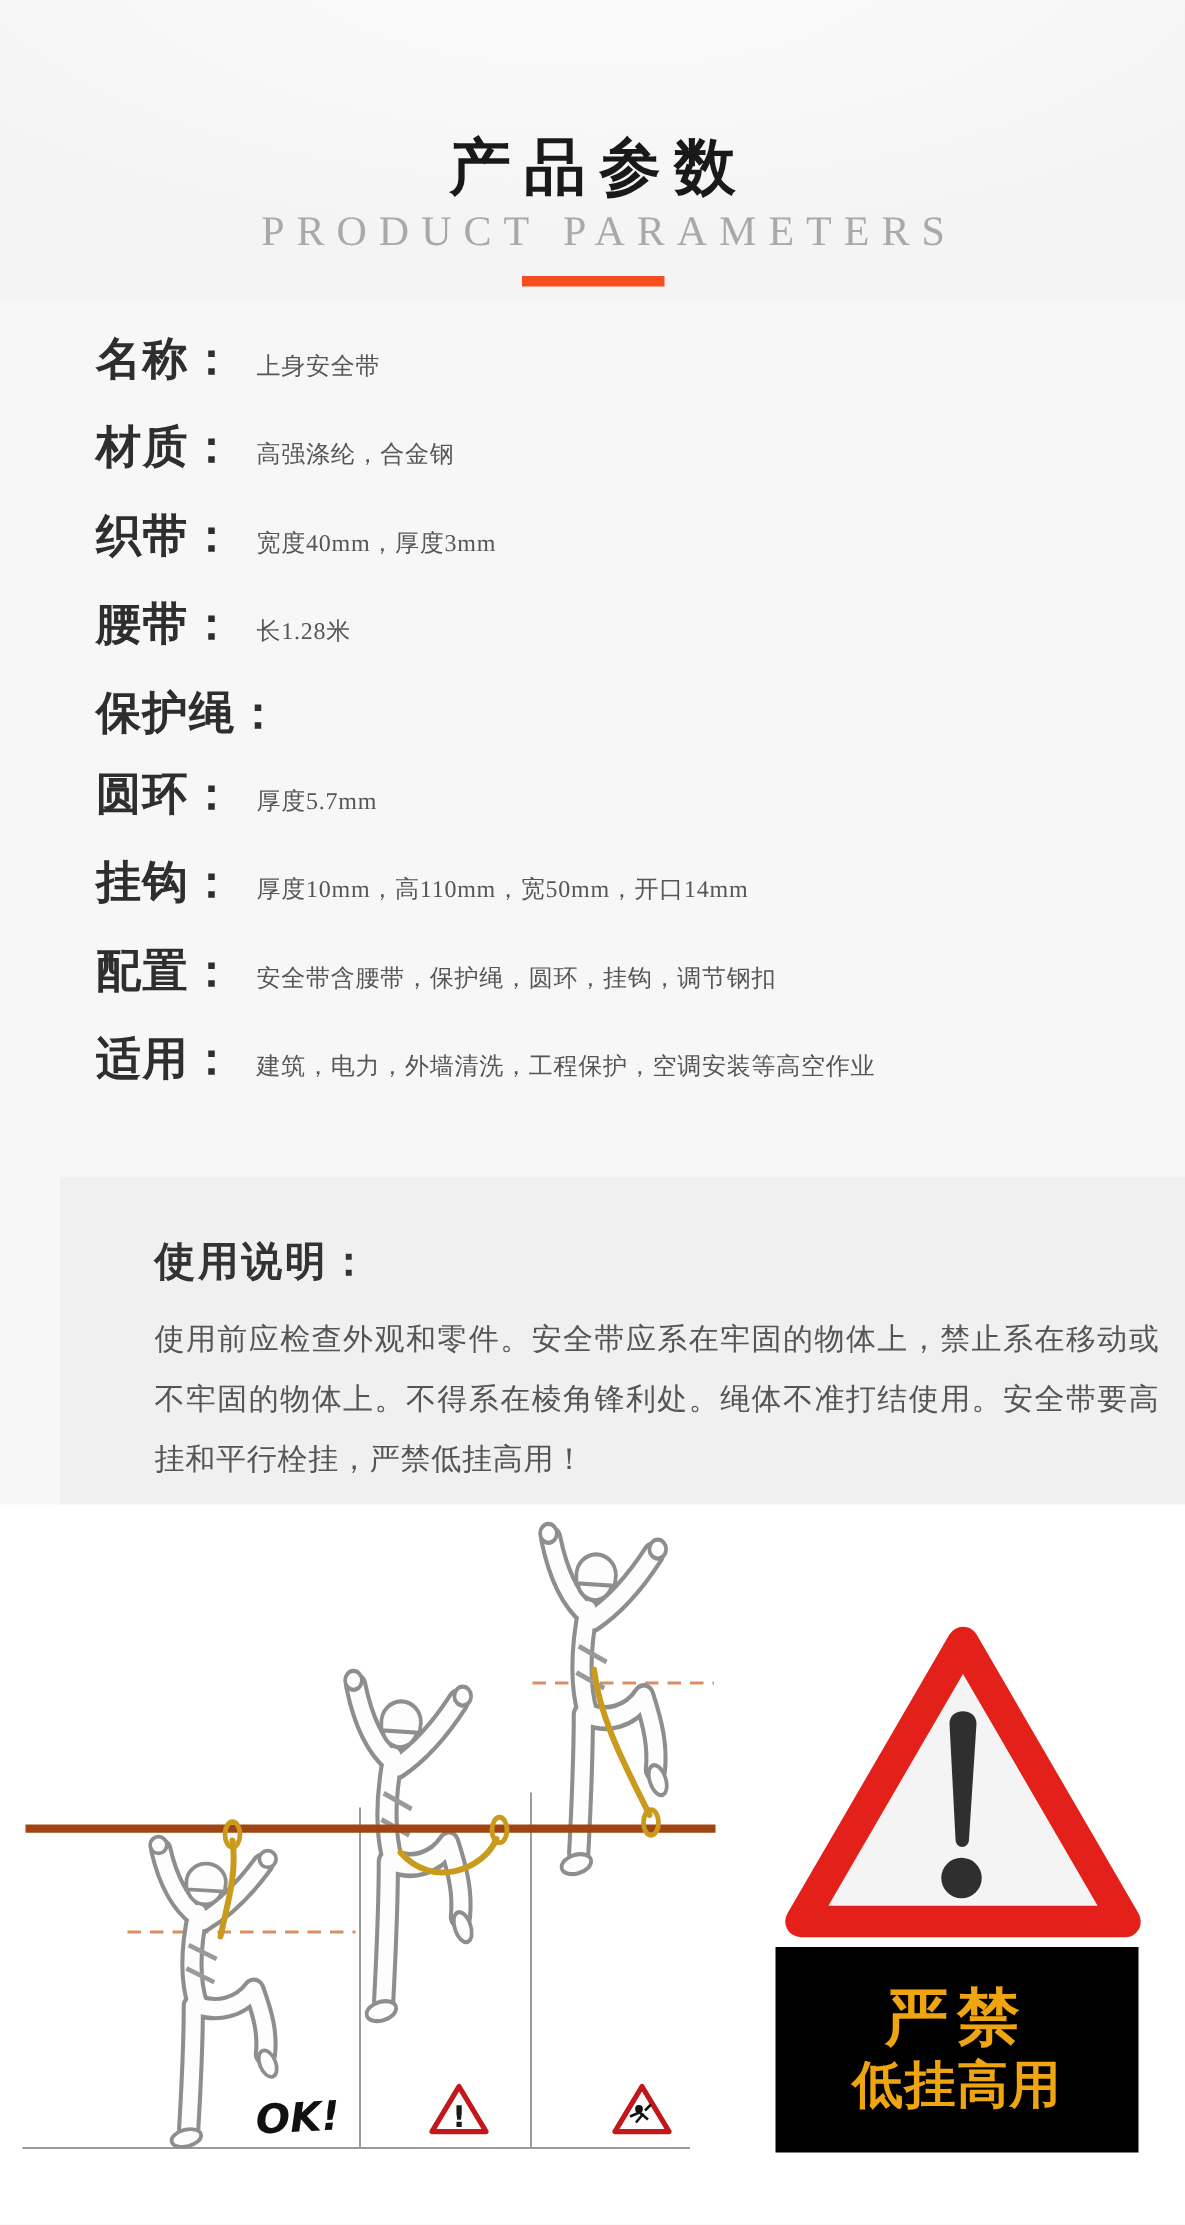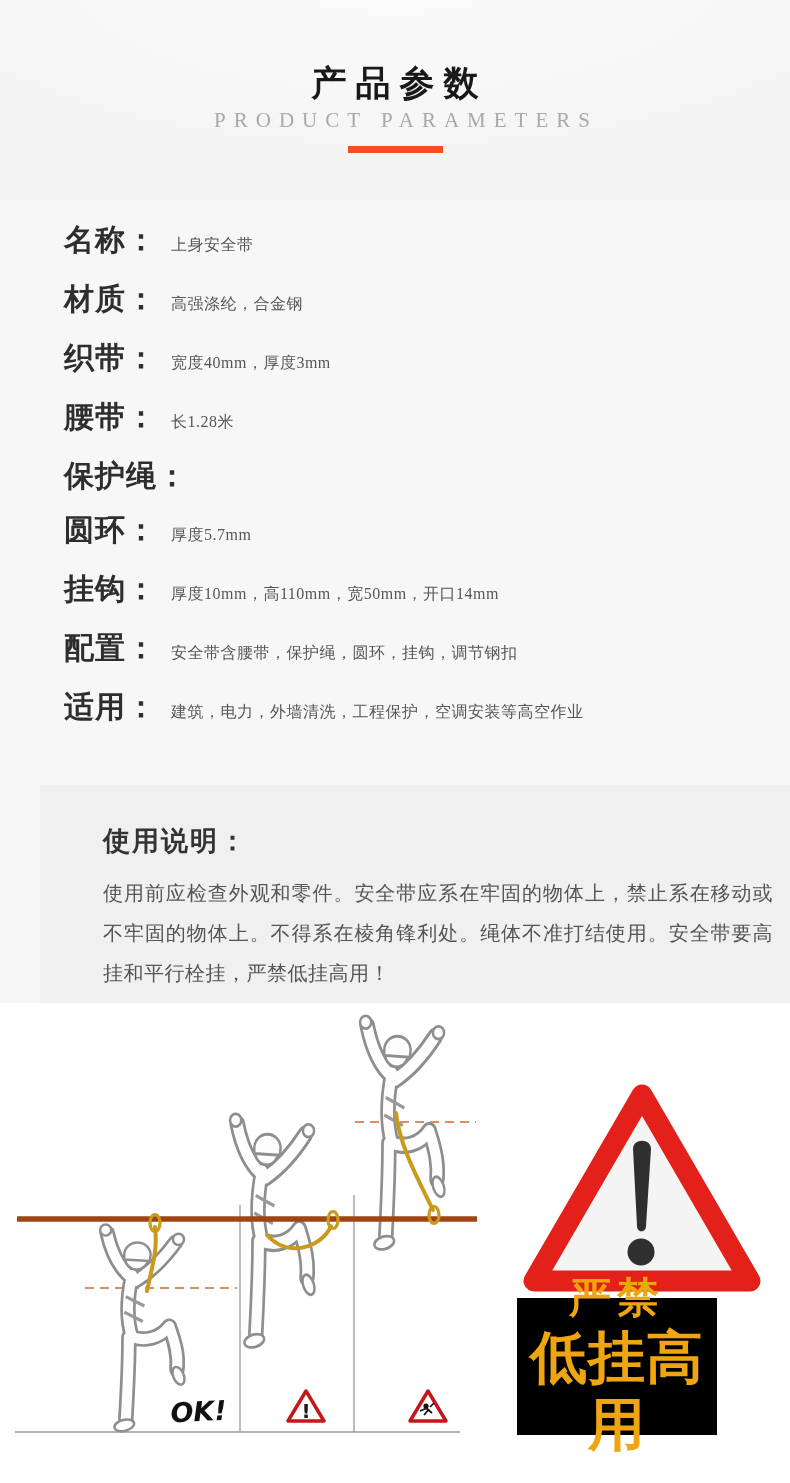--- a/index.html
+++ b/index.html
@@ -8,27 +8,27 @@
     background:#f7f7f7;
     font-family:"Liberation Serif","DejaVu Serif",serif;
   }
   
   .header{
     position:absolute;left:0;top:0;width:790px;height:200px;
     background:radial-gradient(ellipse 520px 190px at 50% -30px,#fbfbfb 0%,#f8f8f8 55%,#f4f4f4 100%);
     text-align:center;
   }
   .title{
-    margin:0;padding-top:64px;
-    font-size:35px;font-weight:700;color:#191919;
+    margin:0;padding-top:88px;
+    font-size:41px;font-weight:700;color:#191919;
     letter-spacing:9px;padding-left:9px;line-height:1.15;
   }
   .subtitle{
     margin:4px 0 0 0;
-    font-size:21px;color:#a9a9a9;letter-spacing:8px;padding-left:22px;
+    font-size:28px;color:#a9a9a9;letter-spacing:8px;padding-left:22px;
   }
   .accent-bar{
     width:95px;height:7px;margin:13px auto 0 auto;background:#f54e21;
   }
   
   .params{position:absolute;left:64px;top:228px;width:690px;}
   .param-row{display:flex;align-items:baseline;margin-bottom:31px;line-height:23px;}
   .param-label{
     font-size:30px;font-weight:700;color:#2e2e2e;
     margin-right:14px;white-space:nowrap;letter-spacing:1px;
@@ -46,26 +46,26 @@
     margin:14px 0 0 0;width:670px;
     font-size:20px;color:#555;line-height:40px;letter-spacing:0.5px;
     text-align:justify;
   }
   
   .illustration{
     position:absolute;left:0;top:1003px;width:790px;height:480px;background:#ffffff;
   }
   .illu-svg{position:absolute;left:0;top:0;}
   .ban-box{
-    position:absolute;left:517px;top:295px;width:200px;height:137px;
+    position:absolute;left:517px;top:295px;width:242px;height:137px;
     background:#000;color:#efa50f;text-align:center;
     display:flex;flex-direction:column;justify-content:center;
   }
   .ban-line1{font-size:42px;font-weight:600;letter-spacing:6px;line-height:1.18;}
-  .ban-line2{font-size:57px;font-weight:600;letter-spacing:1px;line-height:1.18;}
+  .ban-line2{font-size:34px;font-weight:600;letter-spacing:1px;line-height:1.18;}
 </style>
 </head>
 <body>
 
 <div class="header">
   <h1 class="title">产品参数</h1>
   <div class="subtitle">PRODUCT PARAMETERS</div>
   <div class="accent-bar"></div>
 </div>
 

